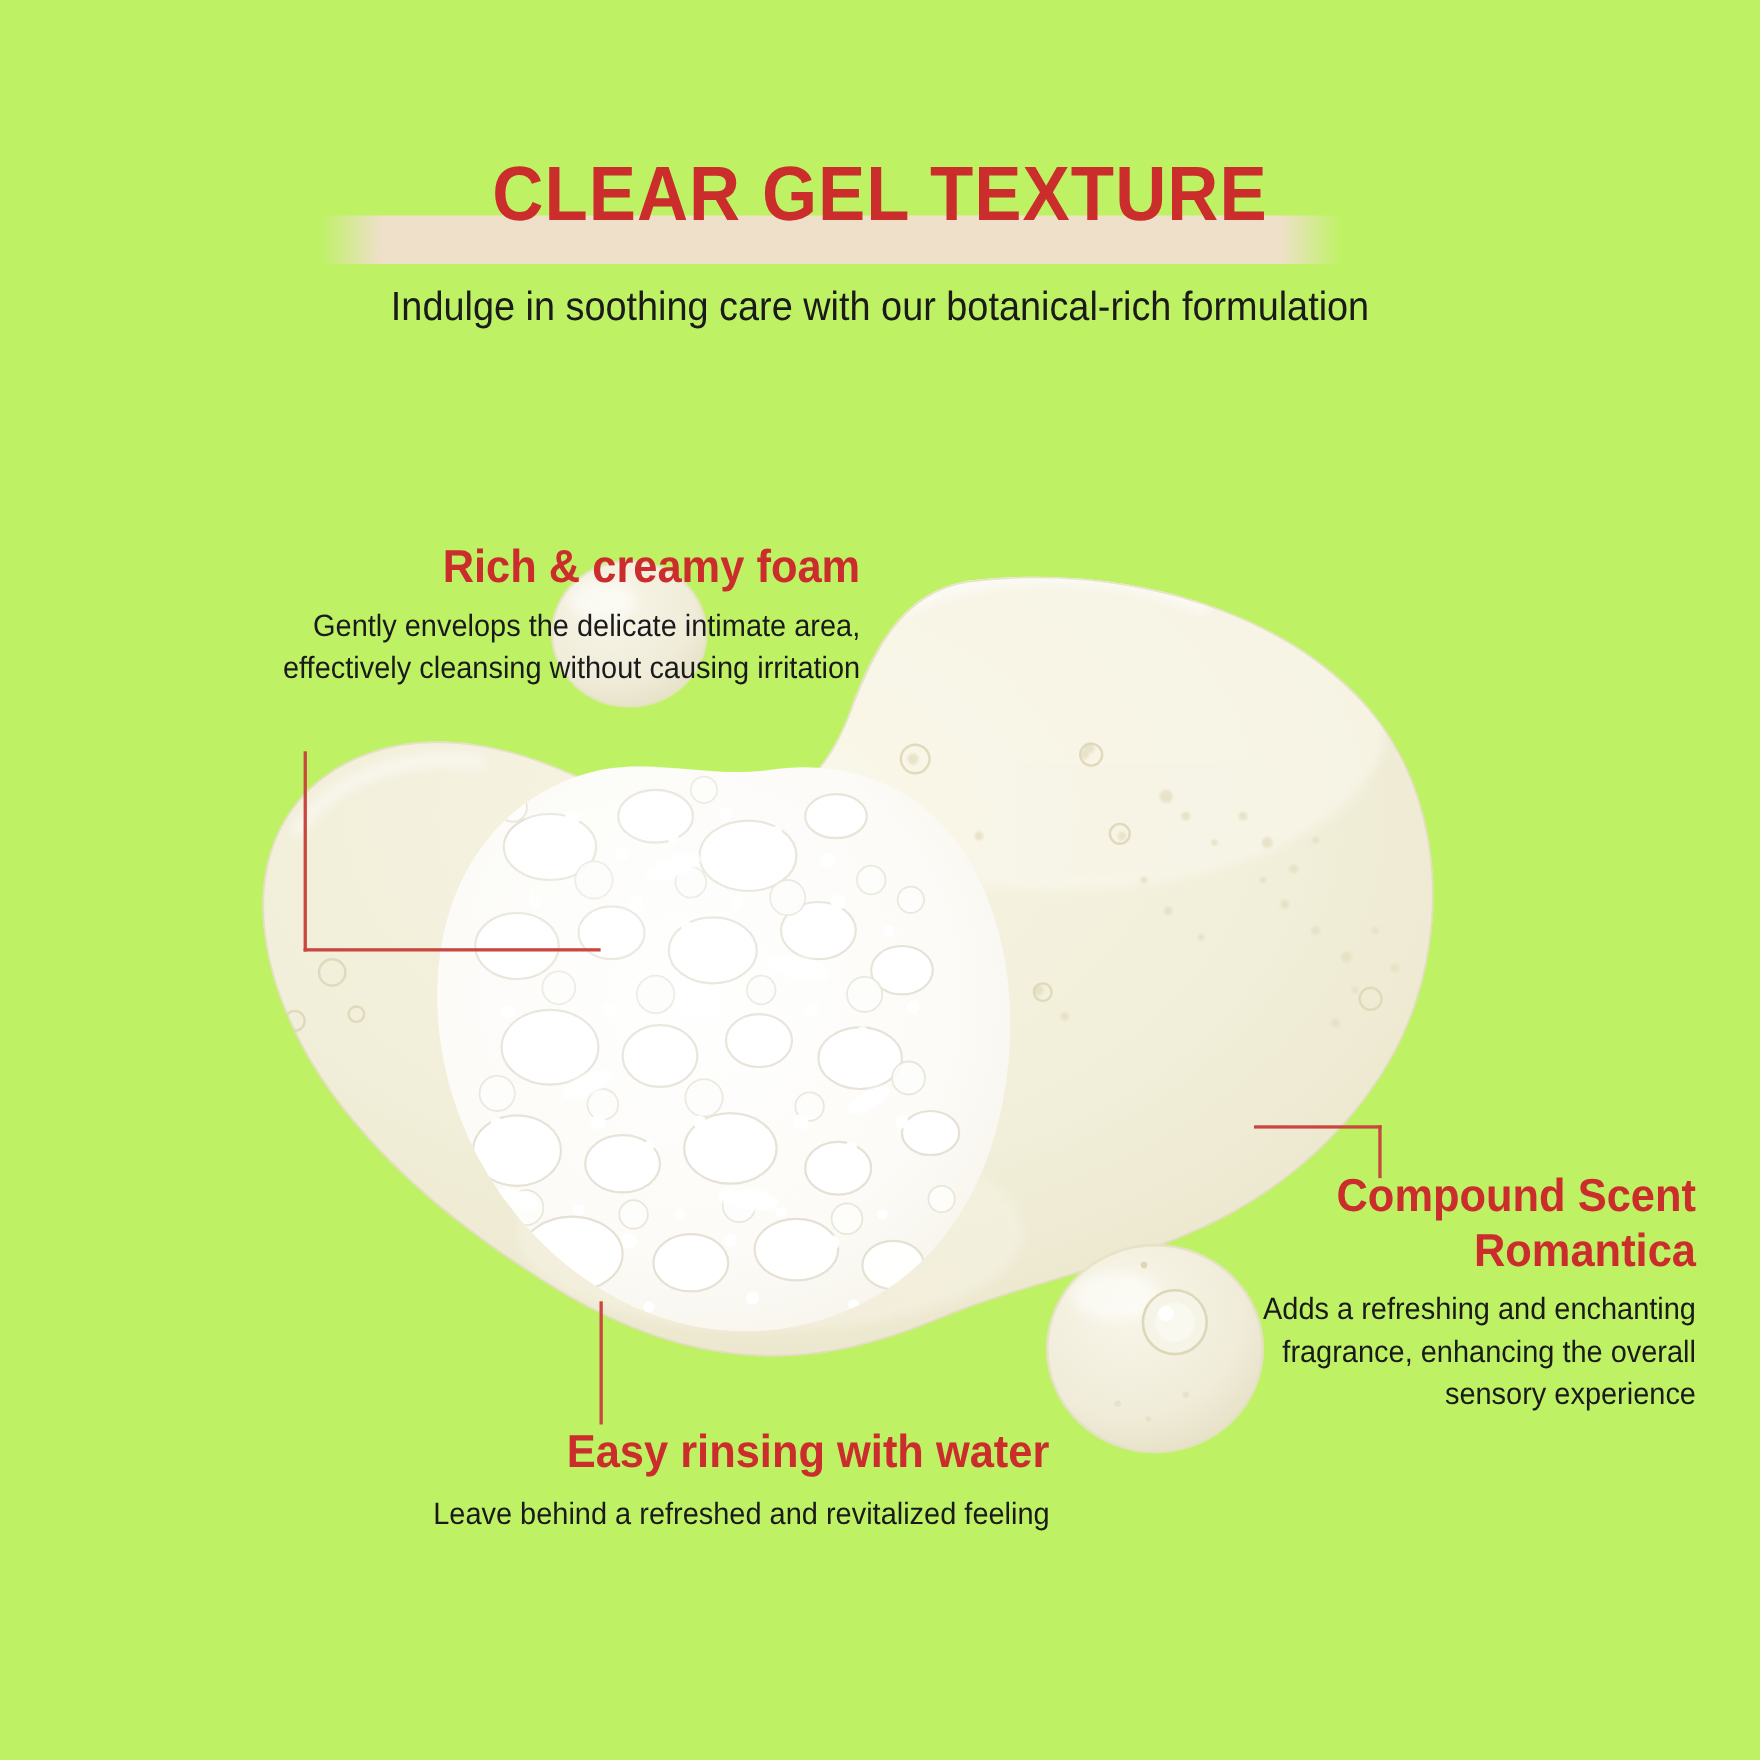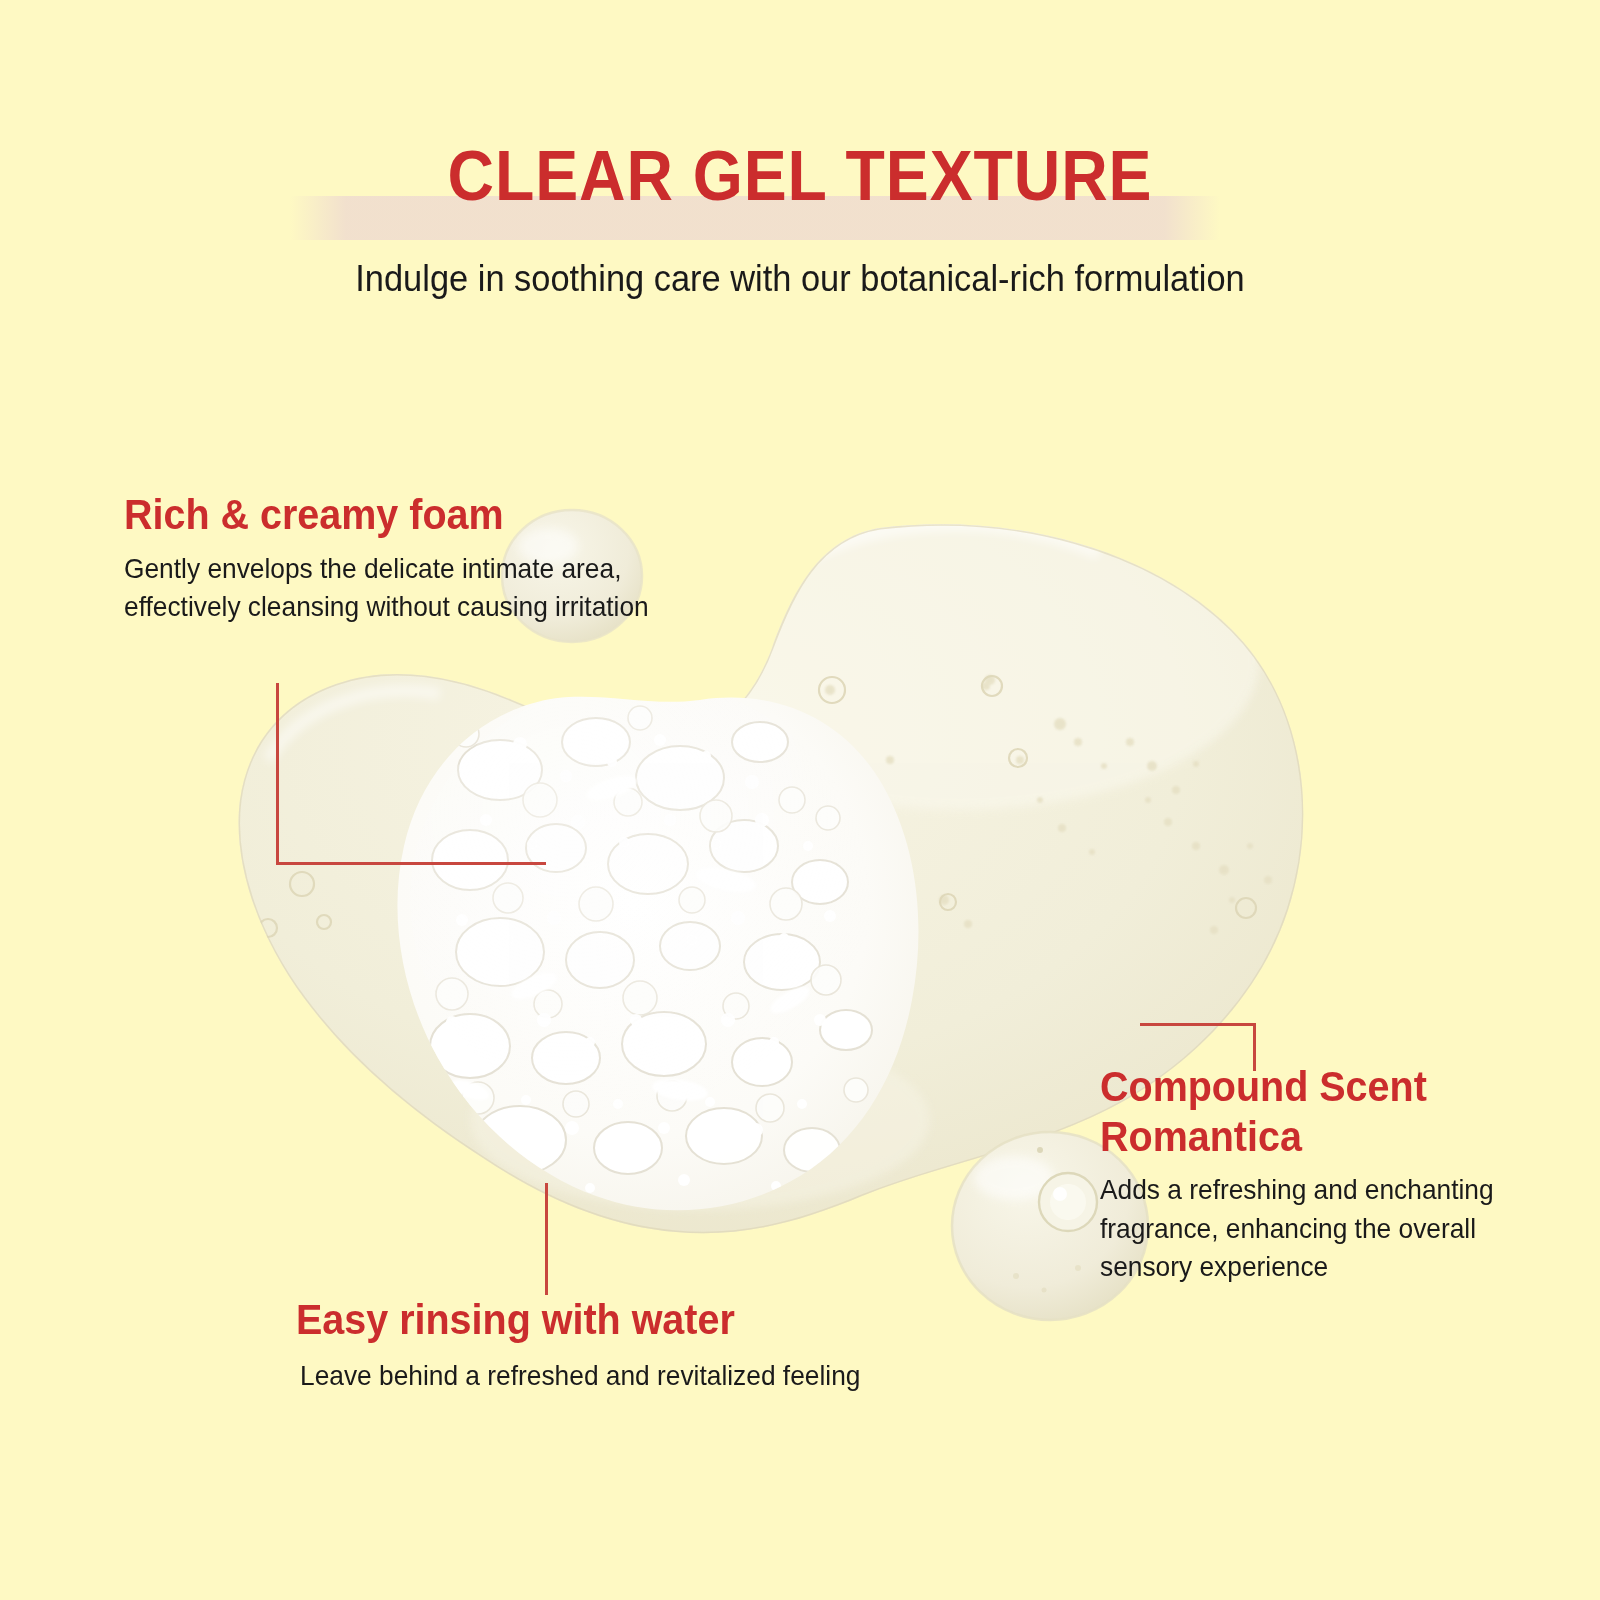--- a/index.html
+++ b/index.html
@@ -10,21 +10,21 @@
     width: 1600px;
     height: 1600px;
     background: #faf0ea;
     font-family: "Liberation Sans", sans-serif;
     overflow: hidden;
   }
   #stage {
     position: relative;
     width: 1600px;
     height: 1600px;
-    background: #fef9c3;
+    background: #bef264;
     overflow: hidden;
   }
 
   
   #product-layer {
     position: absolute;
     left: 0; top: 0;
     width: 1600px;
     height: 1600px;
     pointer-events: none;
@@ -67,20 +67,21 @@
     font-size: 37px;
     font-weight: normal;
     color: #1a1a1a;
     font-family: "Liberation Sans Narrow", "Liberation Sans", sans-serif;
     transform: scaleX(0.93);
   }
 
   
   .feature {
     position: absolute;
+    text-align: right;
   }
   .feature-title {
     color: #cb2d2d;
     font-weight: bold;
     font-size: 42px;
     line-height: 1.18;
     font-family: "Liberation Sans Narrow", "Liberation Sans", sans-serif;
     transform: scaleX(0.94);
     transform-origin: left center;
     white-space: nowrap;

